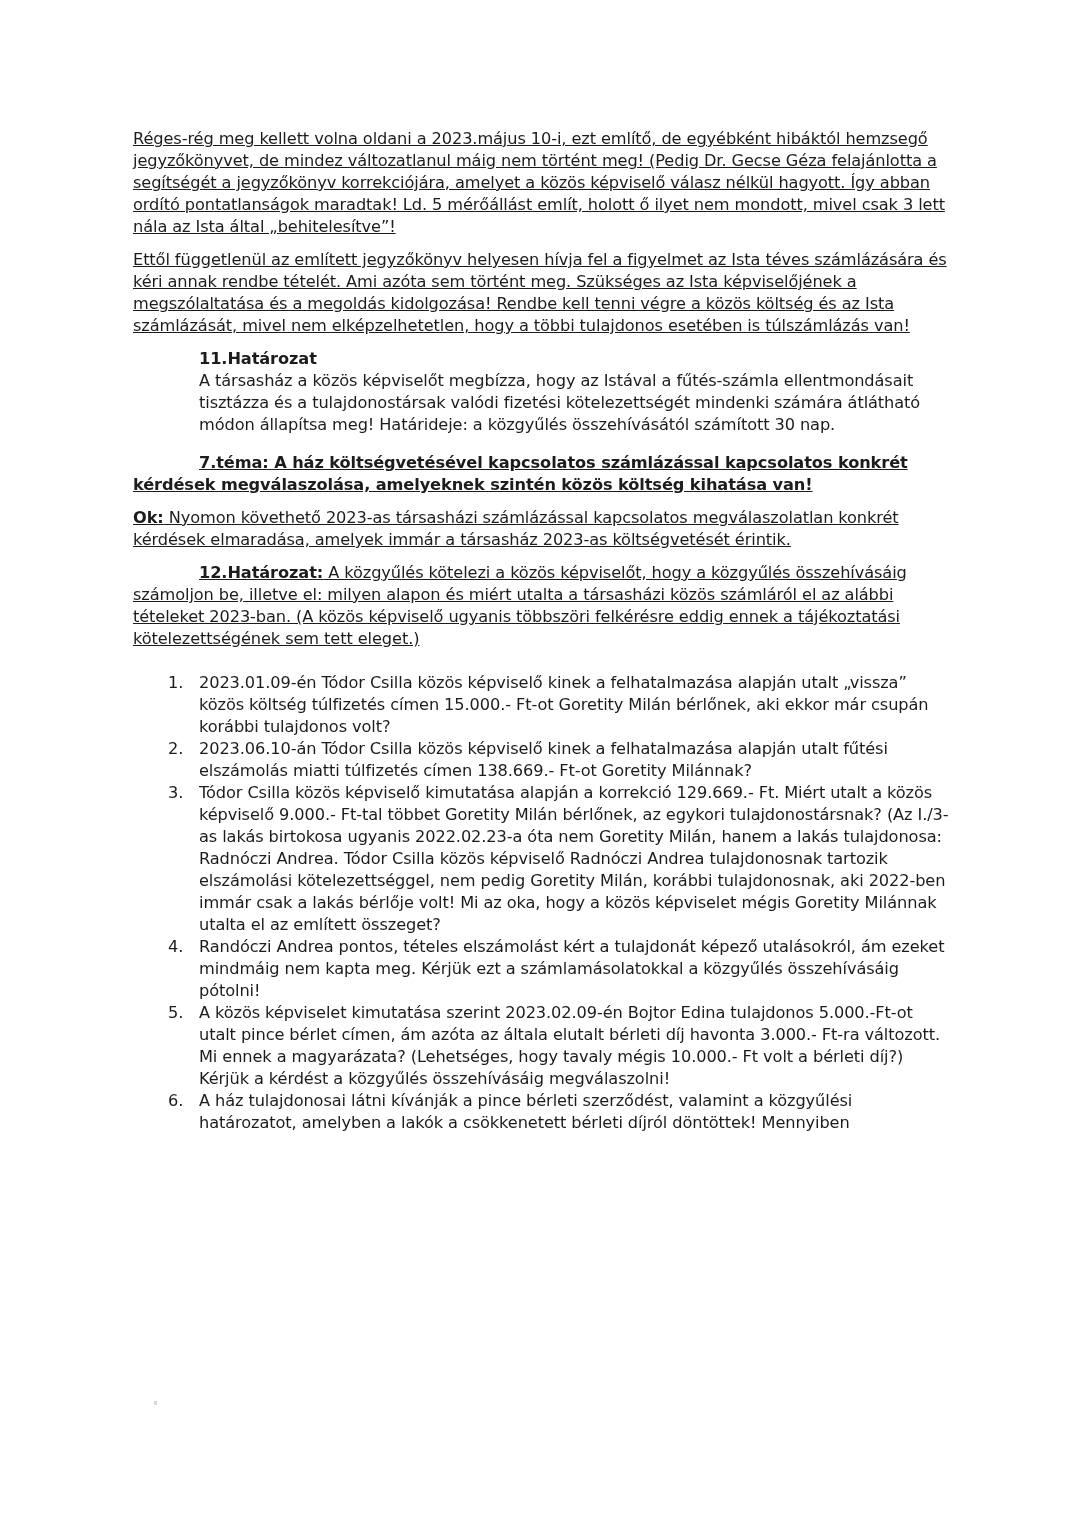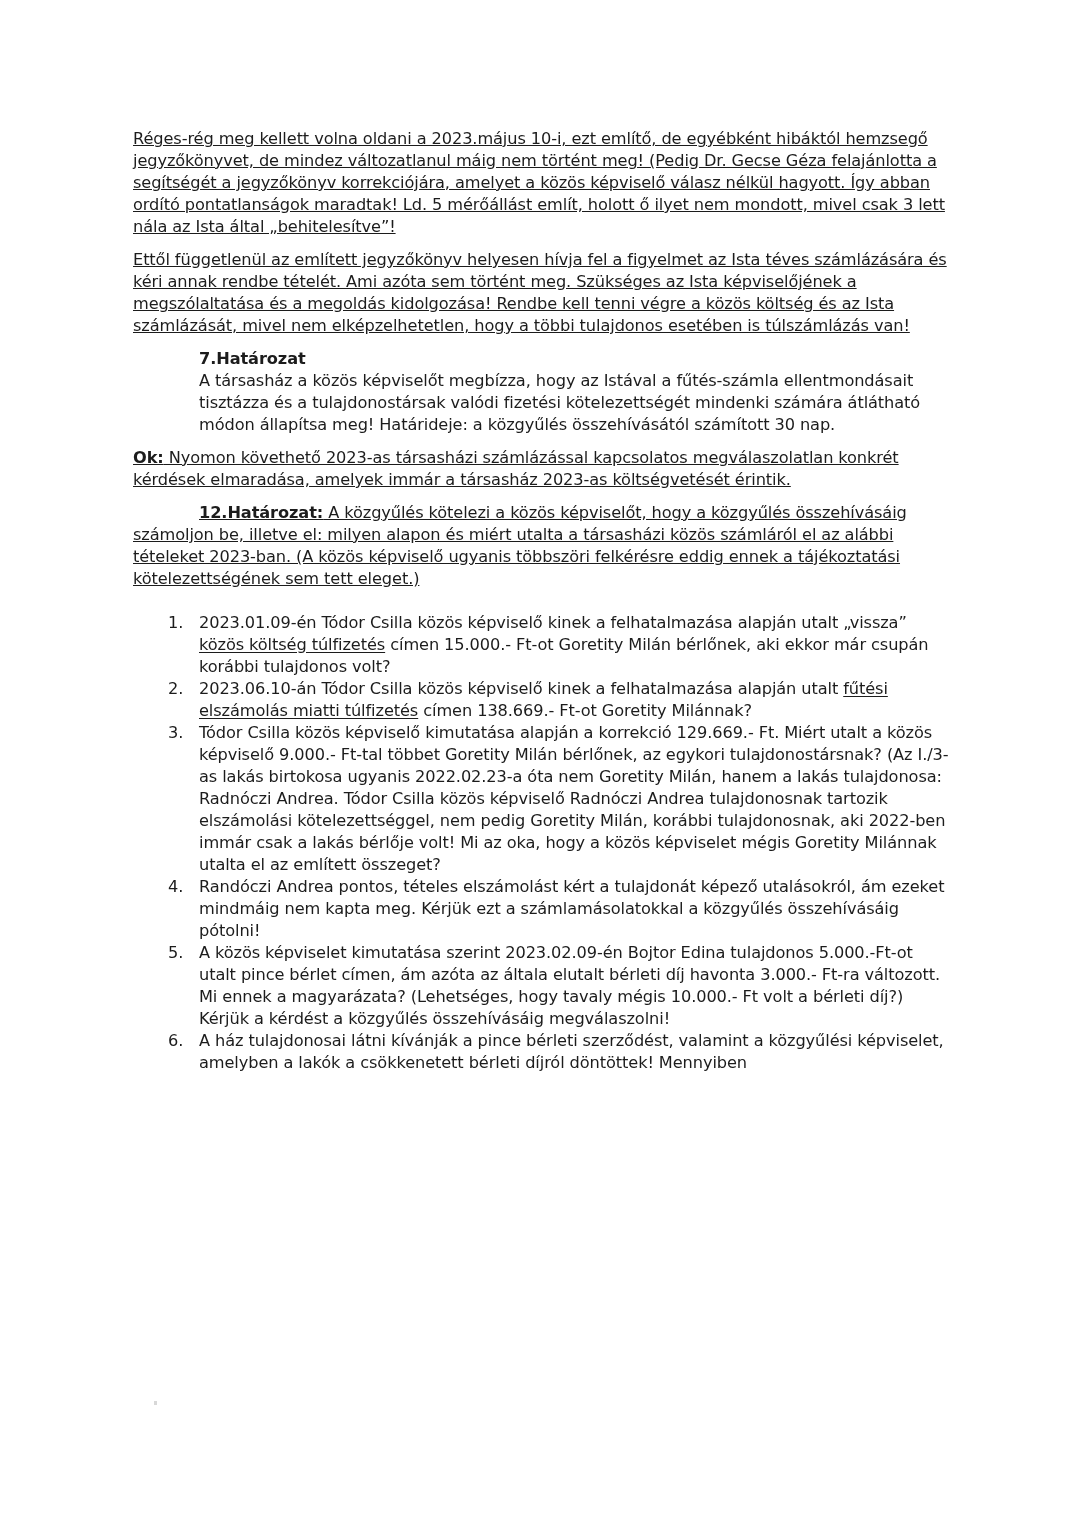--- a/index.html
+++ b/index.html
@@ -32,21 +32,20 @@
       margin-left: 66px;
       margin-bottom: 11px;
     }
     .first-indent {
       text-indent: 66px;
     }
     b, .bold {
       font-weight: bold;
     }
     .u {
-      text-decoration: underline;
       text-underline-offset: 2px;
     }
     ol.questions {
       list-style: none;
       margin: 22px 0 0 0;
       padding: 0;
     }
     ol.questions li {
       position: relative;
       padding-left: 66px;
@@ -69,24 +68,25 @@
 </head>
 <body>
 
 <div class="page">
 
   <p>Réges-rég meg kellett volna oldani a 2023.május 10-i, ezt említő, de egyébként hibáktól hemzsegő jegyzőkönyvet, de mindez változatlanul máig nem történt meg! (Pedig Dr. Gecse Géza felajánlotta a segítségét a jegyzőkönyv korrekciójára, amelyet a közös képviselő válasz nélkül hagyott. Így abban ordító pontatlanságok maradtak! Ld. 5 mérőállást említ, holott ő ilyet nem mondott, mivel csak 3 lett nála az Ista által „behitelesítve”!</p>
 
   <p>Ettől függetlenül az említett jegyzőkönyv helyesen hívja fel a figyelmet az Ista téves számlázására és kéri annak rendbe tételét. Ami azóta sem történt meg. Szükséges az Ista képviselőjének a megszólaltatása és a megoldás kidolgozása! Rendbe kell tenni végre a közös költség és az Ista számlázását, mivel nem elképzelhetetlen, hogy a többi tulajdonos esetében is túlszámlázás van!</p>
 
   <div class="block-indent">
-    <div class="bold">7.Határozat</div>
+    <div class="bold">11.Határozat</div>
     <div>A társasház a közös képviselőt megbízza, hogy az Istával a fűtés-számla ellentmondásait tisztázza és a tulajdonostársak valódi fizetési kötelezettségét mindenki számára átlátható módon állapítsa meg! Határideje: a közgyűlés összehívásától számított 30 nap.</div>
   </div>
 
+  <p class="first-indent bold" style="margin-top:16px;">7.téma: A ház költségvetésével kapcsolatos számlázással kapcsolatos konkrét kérdések megválaszolása, amelyeknek szintén közös költség kihatása van!</p>
 
   <p>
     <b>Ok:</b><span> Nyomon követhető 2023-as társasházi számlázással kapcsolatos megválaszolatlan konkrét kérdések elmaradása, amelyek immár a társasház 2023-as költségvetését érintik.</span>
   </p>
 
   <p class="first-indent">
     <b>12.Határozat:</b><span> A közgyűlés kötelezi a közös képviselőt, hogy a közgyűlés összehívásáig számoljon be, illetve el: milyen alapon és miért utalta a társasházi közös számláról el az alábbi tételeket 2023-ban. (A közös képviselő ugyanis többszöri felkérésre eddig ennek a tájékoztatási kötelezettségének sem tett eleget.)</span>
   </p>
 
 
@@ -106,19 +106,19 @@
     <li>
       <span class="num">4.</span>
       <span>Randóczi Andrea pontos, tételes elszámolást kért a tulajdonát képező utalásokról, ám ezeket mindmáig nem kapta meg. Kérjük ezt a számlamásolatokkal a közgyűlés összehívásáig pótolni!</span>
     </li>
     <li>
       <span class="num">5.</span>
       <span>A közös képviselet kimutatása szerint 2023.02.09-én Bojtor Edina tulajdonos 5.000.-Ft-ot utalt pince bérlet címen, ám azóta az általa elutalt bérleti díj havonta 3.000.- Ft-ra változott. Mi ennek a magyarázata? (Lehetséges, hogy tavaly mégis 10.000.- Ft volt a bérleti díj?) Kérjük a kérdést a közgyűlés összehívásáig megválaszolni!</span>
     </li>
     <li>
       <span class="num">6.</span>
-      <span>A ház tulajdonosai látni kívánják a pince bérleti szerződést, valamint a közgyűlési képviselet, amelyben a lakók a csökkenetett bérleti díjról döntöttek! Mennyiben</span>
+      <span>A ház tulajdonosai látni kívánják a pince bérleti szerződést, valamint a közgyűlési határozatot, amelyben a lakók a csökkenetett bérleti díjról döntöttek! Mennyiben</span>
     </li>
   </ol>
 
 </div>
 
 <div class="scan-speck"></div>
 
 </body></html>

